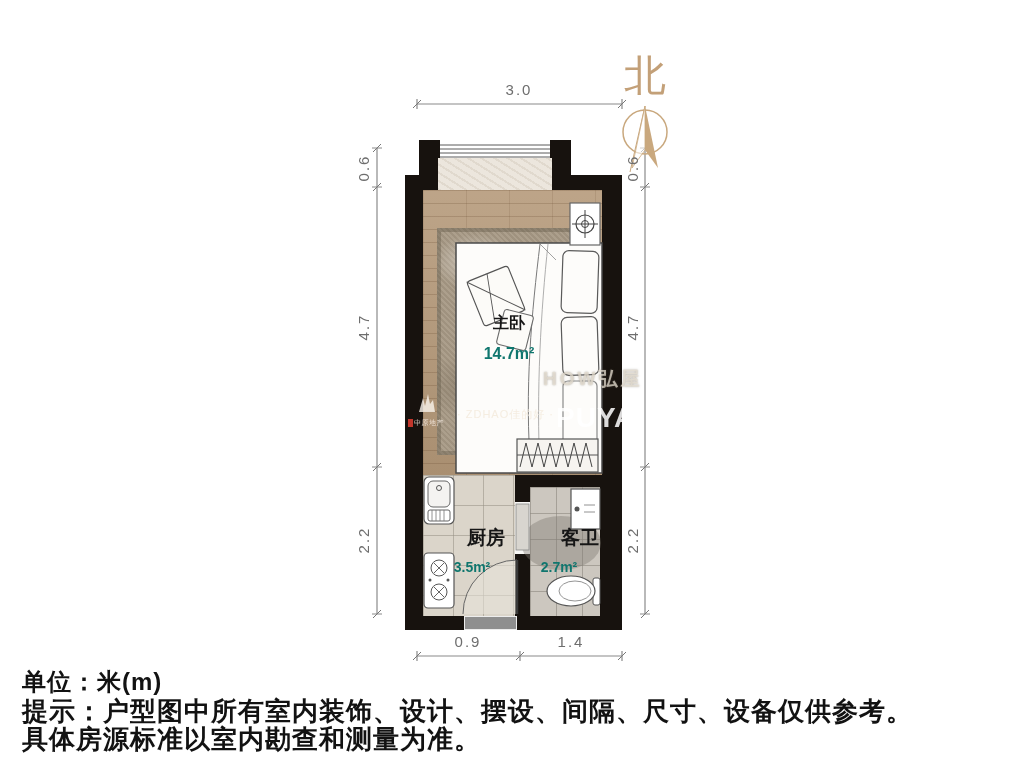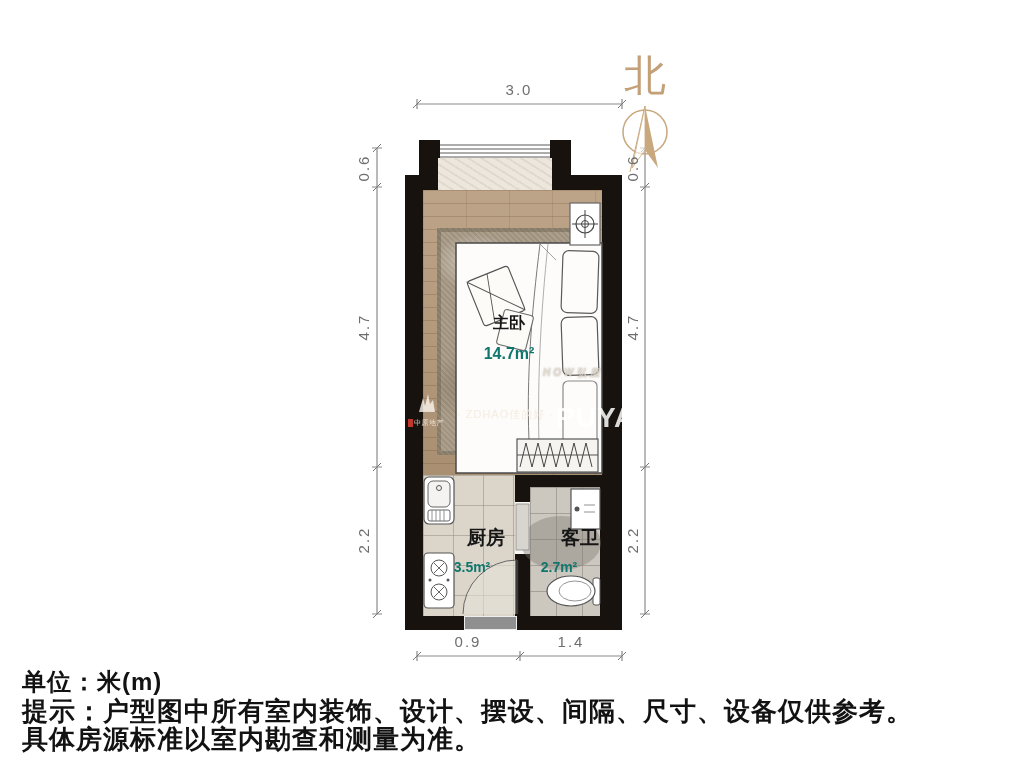--- a/index.html
+++ b/index.html
@@ -38,22 +38,22 @@
   .dim{color:#6e6e6e;font-size:15px;letter-spacing:2px;white-space:nowrap;
        transform:translate(-50%,-50%);}
   .dim.v{transform:translate(-50%,-50%) rotate(-90deg);}
   .north-label{color:#c3a078;font-size:42px;transform:translate(-50%,-50%);}
   .room-name{color:#161616;font-weight:700;font-size:16px;transform:translate(-50%,-50%);white-space:nowrap;}
   .room-name.small{font-size:19px;margin-left:14px;}
   .room-area{color:#0f766e;font-weight:600;font-size:16px;transform:translate(-50%,-50%);white-space:nowrap;margin-top:8px;}
   .room-area.small{font-size:14px;}
   .footer-line{color:#121212;font-weight:600;font-size:24px;white-space:nowrap;letter-spacing:1px;}
   .footer-line.note{font-size:26px;}
-  .wm-faint{color:rgba(235,228,215,.7);font-size:10px;font-weight:700;letter-spacing:3px;
-            text-shadow:0 0 2px rgba(110,100,88,.55);white-space:nowrap;font-style:italic;}
+  .wm-faint{color:rgba(235,228,215,.7);font-size:19px;font-weight:700;letter-spacing:3px;
+            text-shadow:0 0 2px rgba(110,100,88,.55);white-space:nowrap;}
   .wm-center{color:rgba(242,232,218,.8);font-size:11px;font-weight:400;letter-spacing:1px;white-space:nowrap;margin-left:10px;}
   .wm-right-clip{overflow:hidden;width:80px;height:26px;}
   .wm-right{color:rgba(255,255,255,.85);font-size:28px;font-weight:700;letter-spacing:1px;white-space:nowrap;}
   .wm-logo-text{color:rgba(250,240,230,.85);font-size:7px;letter-spacing:.5px;white-space:nowrap;display:flex;align-items:center;gap:1px;}
   .logo-mark{width:8px;height:8px;background:#c2372c;display:inline-block;}
   svg{position:absolute;left:0;top:0;pointer-events:none;}
 </style>
 </head>
 <body>
 

